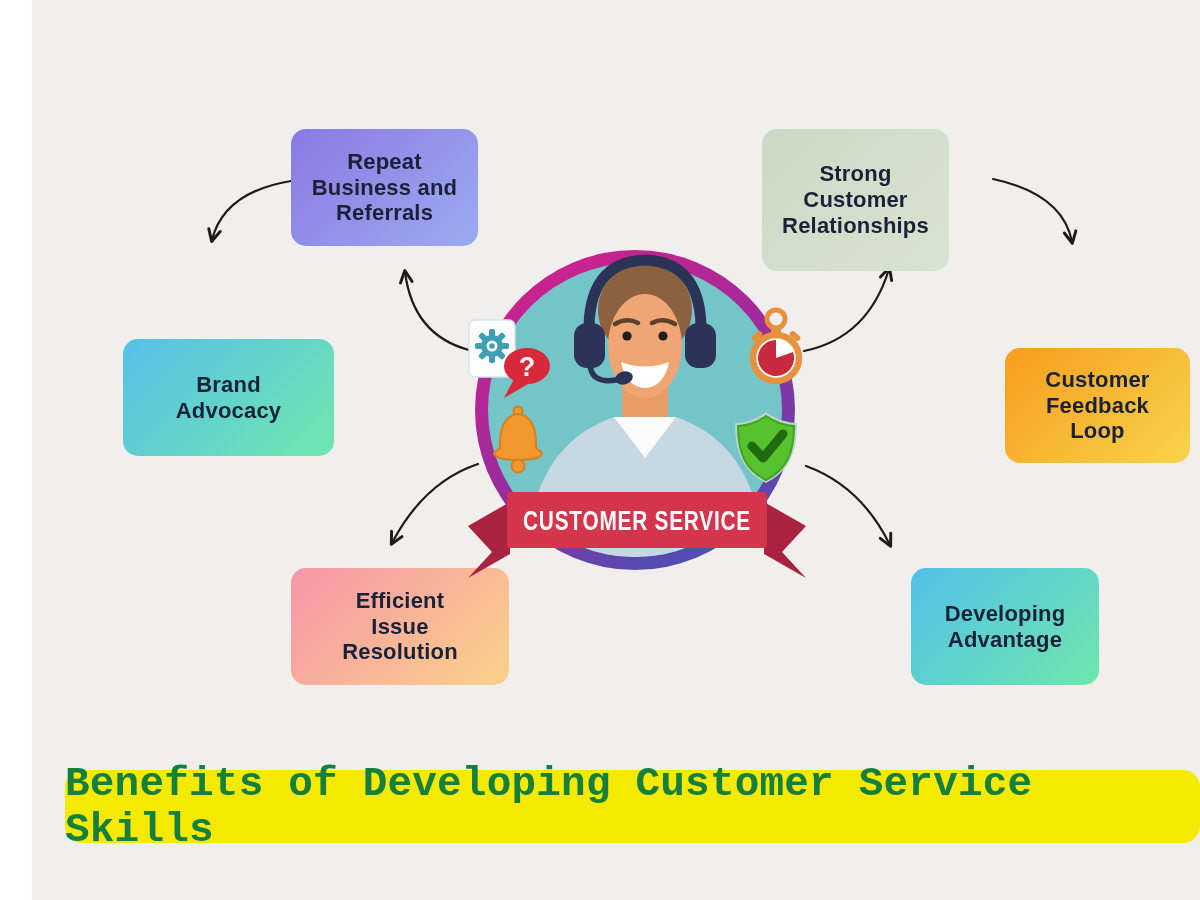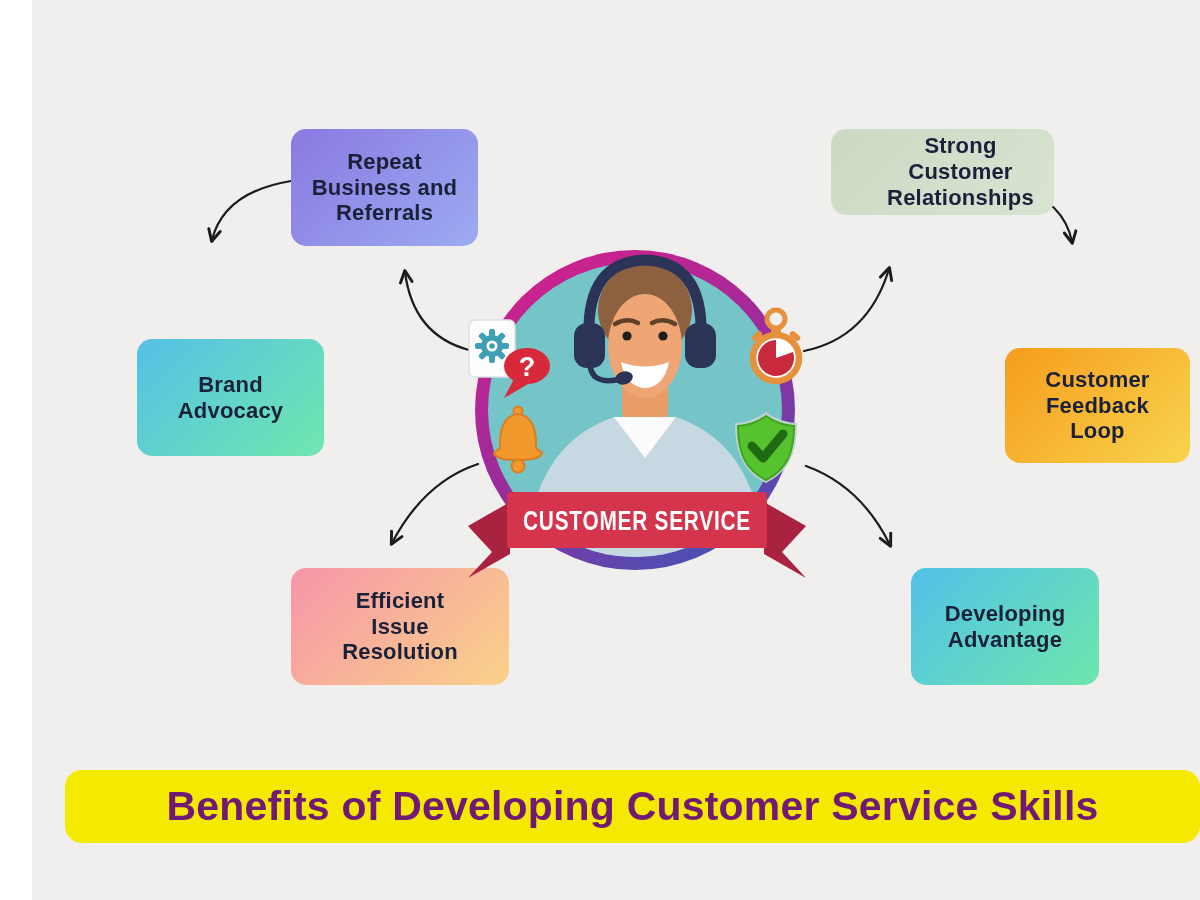--- a/index.html
+++ b/index.html
@@ -7,22 +7,22 @@
   .canvas{
     position:relative;width:1200px;height:900px;overflow:hidden;
     background:#f0efed;
   }
   .benefit-card{
     position:absolute;border-radius:15px;display:flex;align-items:center;justify-content:center;
     text-align:center;font-weight:700;font-size:22px;line-height:1.18;color:#1a2138;
     white-space:pre-line;letter-spacing:0.2px;
   }
   #card-repeat{left:259px;top:129px;width:187px;height:117px;}
-  #card-strong{left:799px;top:129px;width:187px;height:86px;padding-left:36px;}
-  #card-brand{left:105px;top:339px;width:187px;height:117px;}
+  #card-strong{left:730px;top:129px;width:187px;height:142px;}
+  #card-brand{left:91px;top:339px;width:211px;height:117px;}
   #card-feedback{left:973px;top:348px;width:185px;height:115px;}
   #card-efficient{left:259px;top:568px;width:218px;height:117px;}
   #card-competitive{left:879px;top:568px;width:188px;height:117px;}
   .arrow-layer{position:absolute;left:0;top:0;width:1200px;height:900px;pointer-events:none;}
   .center-illustration{position:absolute;left:420px;top:240px;width:370px;height:350px;}
   .title-banner{
     position:absolute;left:33px;top:770px;width:1135px;height:73px;border-radius:17px;
     display:flex;align-items:center;justify-content:center;
   }
   .title-text{
@@ -162,16 +162,16 @@
 
     <g>
       <path d="M 58 262 L 16 286 L 40 312 L 16 338 L 58 314 Z" fill="#a92340"></path>
       <path d="M 312 262 L 354 286 L 330 312 L 354 338 L 312 314 Z" fill="#a92340"></path>
       <rect x="55" y="252" width="260" height="56" rx="3" fill="#d4344c"></rect>
       <text x="185" y="290" text-anchor="middle" font-family="Liberation Sans, sans-serif" font-size="27" font-weight="bold" fill="#ffffff" letter-spacing="1" textLength="228" lengthAdjust="spacingAndGlyphs">CUSTOMER SERVICE</text>
     </g>
   </svg>
 
   <div class="title-banner" style="background: rgb(246, 233, 0);">
-    <div class="title-text" style="color: #701a75;">Benefits of Developing Customer Service Skills</div>
+    <div class="title-text" style="color: #15803d; font-family: Liberation Mono, monospace;">Benefits of Developing Customer Service Skills</div>
   </div>
 
 </div>
 
 </body></html>

